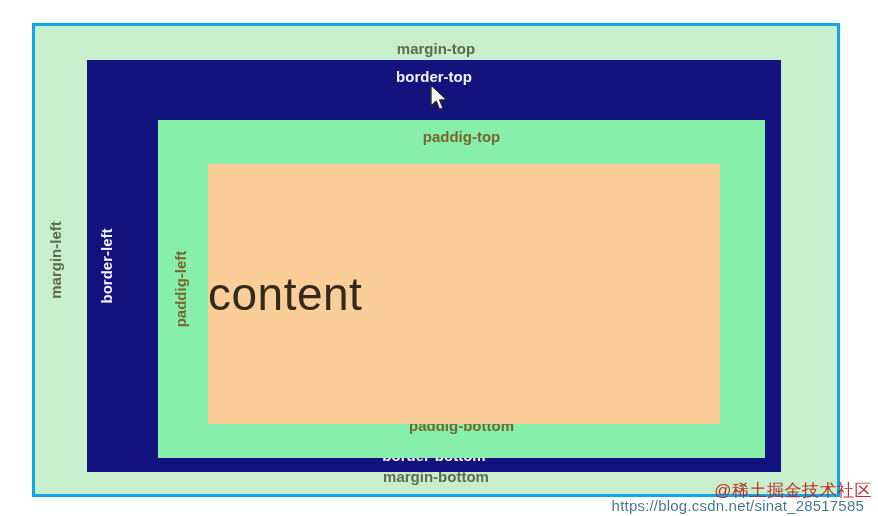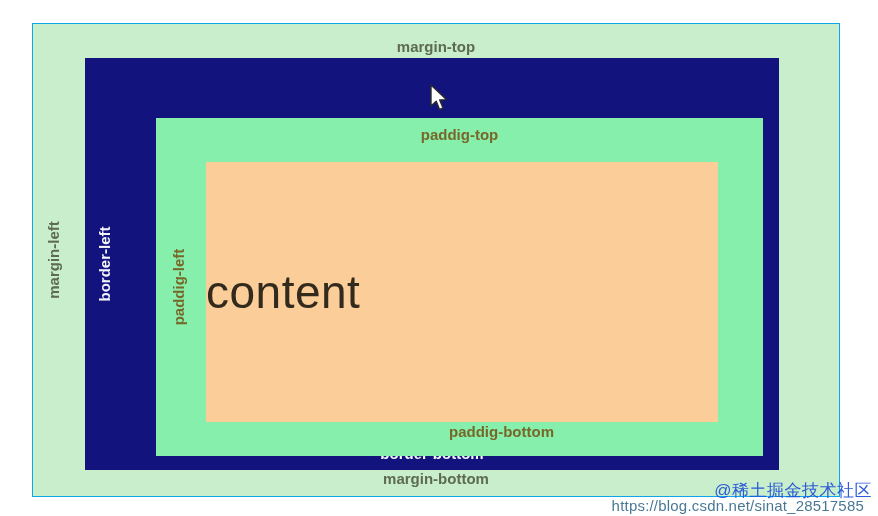--- a/index.html
+++ b/index.html
@@ -23,21 +23,21 @@
   }
 
   
   .margin-box {
     position: absolute;
     left: 32px;
     top: 23px;
     width: 808px;
     height: 474px;
     background: #c8eecb;
-    border: 1px solid #0ea5e9;
+    border: 3px solid #0ea5e9;
     box-sizing: border-box;
   }
 
   
   .border-box {
     position: absolute;
     left: 52px;
     top: 34px;
     width: 694px;
     height: 412px;
@@ -96,21 +96,21 @@
   }
   .lbl-padding {
     color: #77682a;
   }
 
   .margin-top-lbl   { top: 14px; }
   .margin-bot-lbl   { bottom: 9px; }
   .border-top-lbl   { top: 8px; }
   .border-bot-lbl   { bottom: 8px; }
   .padding-top-lbl  { top: 8px; }
-  .padding-bot-lbl  { bottom: 16px; margin-left: 42px; }
+  .padding-bot-lbl  { bottom: 24px; }
 
   
   .v-label {
     position: absolute;
     font-size: 15px;
     font-weight: bold;
     white-space: nowrap;
     transform-origin: 50% 50%;
   }
   .v-left  { transform: translate(-50%, -50%) rotate(-90deg); }
@@ -132,21 +132,21 @@
     height: 28px;
     pointer-events: none;
   }
 
   
   .wm-brand {
     position: absolute;
     right: 6px;
     bottom: 14px;
     font-size: 17px;
-    color: #1d4ed8;
+    color: #b91c1c;
     opacity: 0.92;
     white-space: nowrap;
     letter-spacing: 0.5px;
   }
   .wm-url {
     position: absolute;
     right: 14px;
     bottom: 2px;
     font-size: 15px;
     color: #0c4a6e;
@@ -165,20 +165,21 @@
     <div class="h-label lbl-margin margin-top-lbl">margin-top</div>
 
     <div class="h-label lbl-margin margin-bot-lbl">margin-bottom</div>
 
     <div class="v-label v-left lbl-margin margin-left-lbl">margin-left</div>
 
     <div class="v-label v-right lbl-margin margin-right-lbl">margin-right</div>
 
     <div class="border-box">
 
+      <div class="h-label lbl-border border-top-lbl">border-top</div>
 
       <div class="h-label lbl-border border-bot-lbl">border-bottom</div>
 
       <div class="v-label v-left lbl-border border-left-lbl">border-left</div>
 
       <div class="v-label v-right lbl-border border-right-lbl">border-right</div>
 
       <div class="padding-box">
 
         <div class="h-label lbl-padding padding-top-lbl">paddig-top</div>

